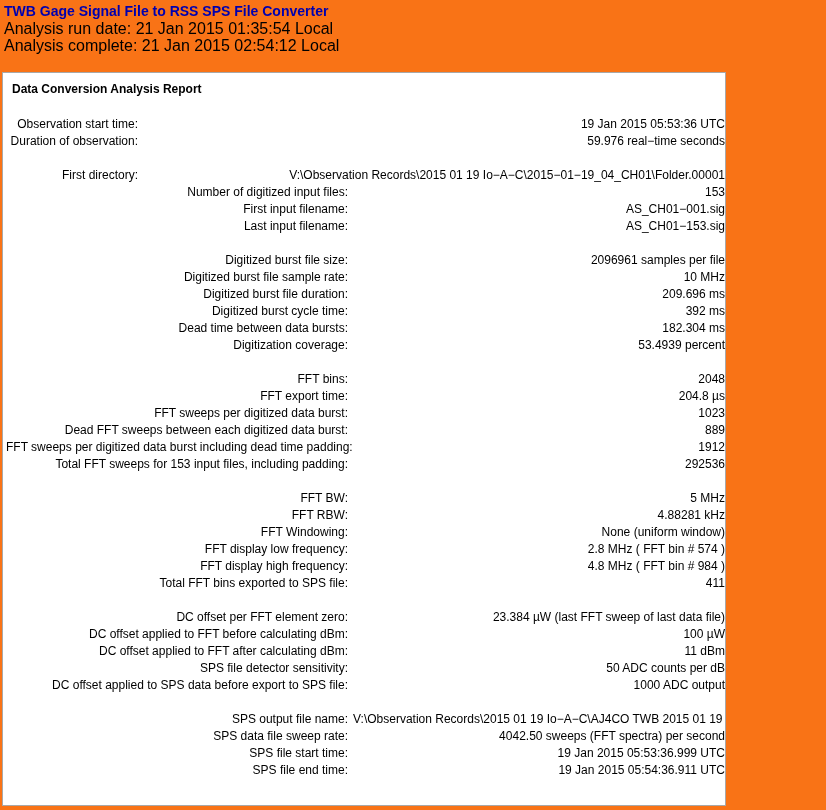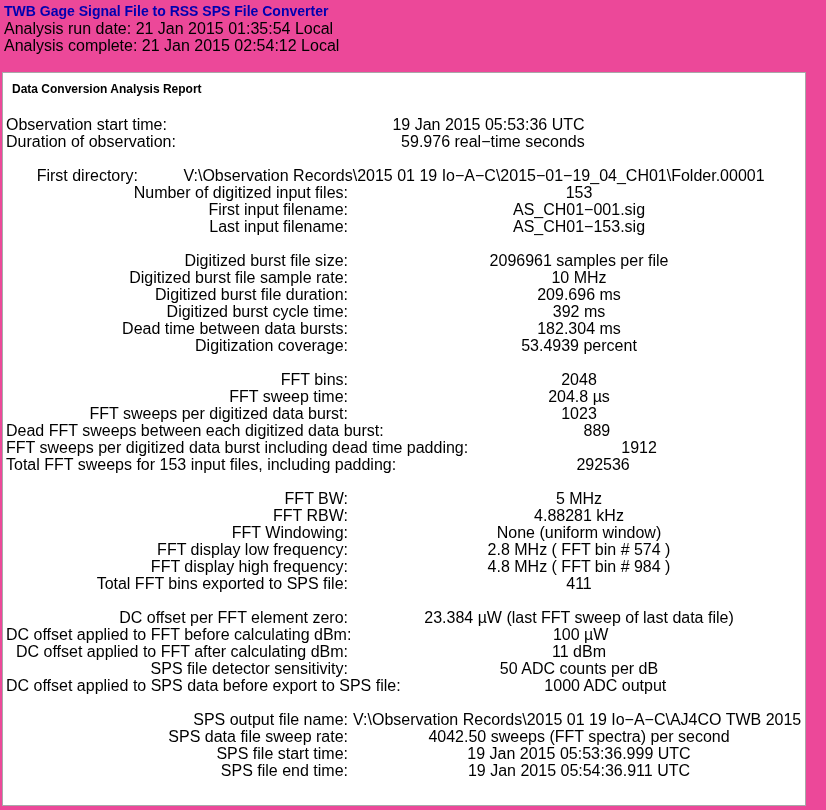--- a/index.html
+++ b/index.html
@@ -6,21 +6,21 @@
     margin: 0;
     padding: 0;
     background: #ffffff;
     font-family: "Liberation Sans", "DejaVu Sans", sans-serif;
     color: #000000;
   }
   .page {
     position: relative;
     width: 826px;
     height: 810px;
-    background: #ec4899;
+    background: #f97316;
     overflow: hidden;
   }
   .app-header {
     padding: 2px 0 0 4px;
   }
   .app-title {
     font-size: 14px;
     font-weight: bold;
     color: #0000b0;
     line-height: 18px;
@@ -28,21 +28,21 @@
   }
   .app-subline {
     font-size: 16px;
     line-height: 17px;
     white-space: nowrap;
   }
   .report-box {
     position: absolute;
     left: 2px;
     top: 72px;
-    width: 804px;
+    width: 724px;
     height: 734px;
     border: 1px solid #a8a8a8;
     background: #ffffff;
     box-sizing: border-box;
     overflow: hidden;
   }
   .report-heading {
     font-size: 12px;
     font-weight: bold;
     margin: 8px 0 18px 9px;
@@ -52,31 +52,31 @@
   .report-body {
     padding-left: 3px;
   }
   .group {
     margin-bottom: 17px;
   }
   .row {
     display: grid;
     column-gap: 5px;
     line-height: 17px;
-    font-size: 16px;
+    font-size: 12px;
     white-space: nowrap;
   }
   .row.narrow { grid-template-columns: minmax(132px, max-content) 1fr; }
   .row.wide   { grid-template-columns: minmax(342px, max-content) 1fr; }
   .lbl {
     text-align: right;
     white-space: nowrap;
   }
   .val {
-    text-align: center;
+    text-align: right;
     white-space: nowrap;
   }
 </style>
 </head>
 <body>
 
 <div class="page">
 
   <div class="app-header">
     <div class="app-title">TWB Gage Signal File to RSS SPS File Converter</div>
@@ -140,21 +140,21 @@
             <span class="lbl">Digitization coverage:</span>
             <span class="val">53.4939 percent</span>
           </div>
         </div>
         <div class="group">
           <div class="row wide">
             <span class="lbl">FFT bins:</span>
             <span class="val">2048</span>
           </div>
           <div class="row wide">
-            <span class="lbl">FFT sweep time:</span>
+            <span class="lbl">FFT export time:</span>
             <span class="val">204.8 µs</span>
           </div>
           <div class="row wide">
             <span class="lbl">FFT sweeps per digitized data burst:</span>
             <span class="val">1023</span>
           </div>
           <div class="row wide">
             <span class="lbl">Dead FFT sweeps between each digitized data burst:</span>
             <span class="val">889</span>
           </div>

